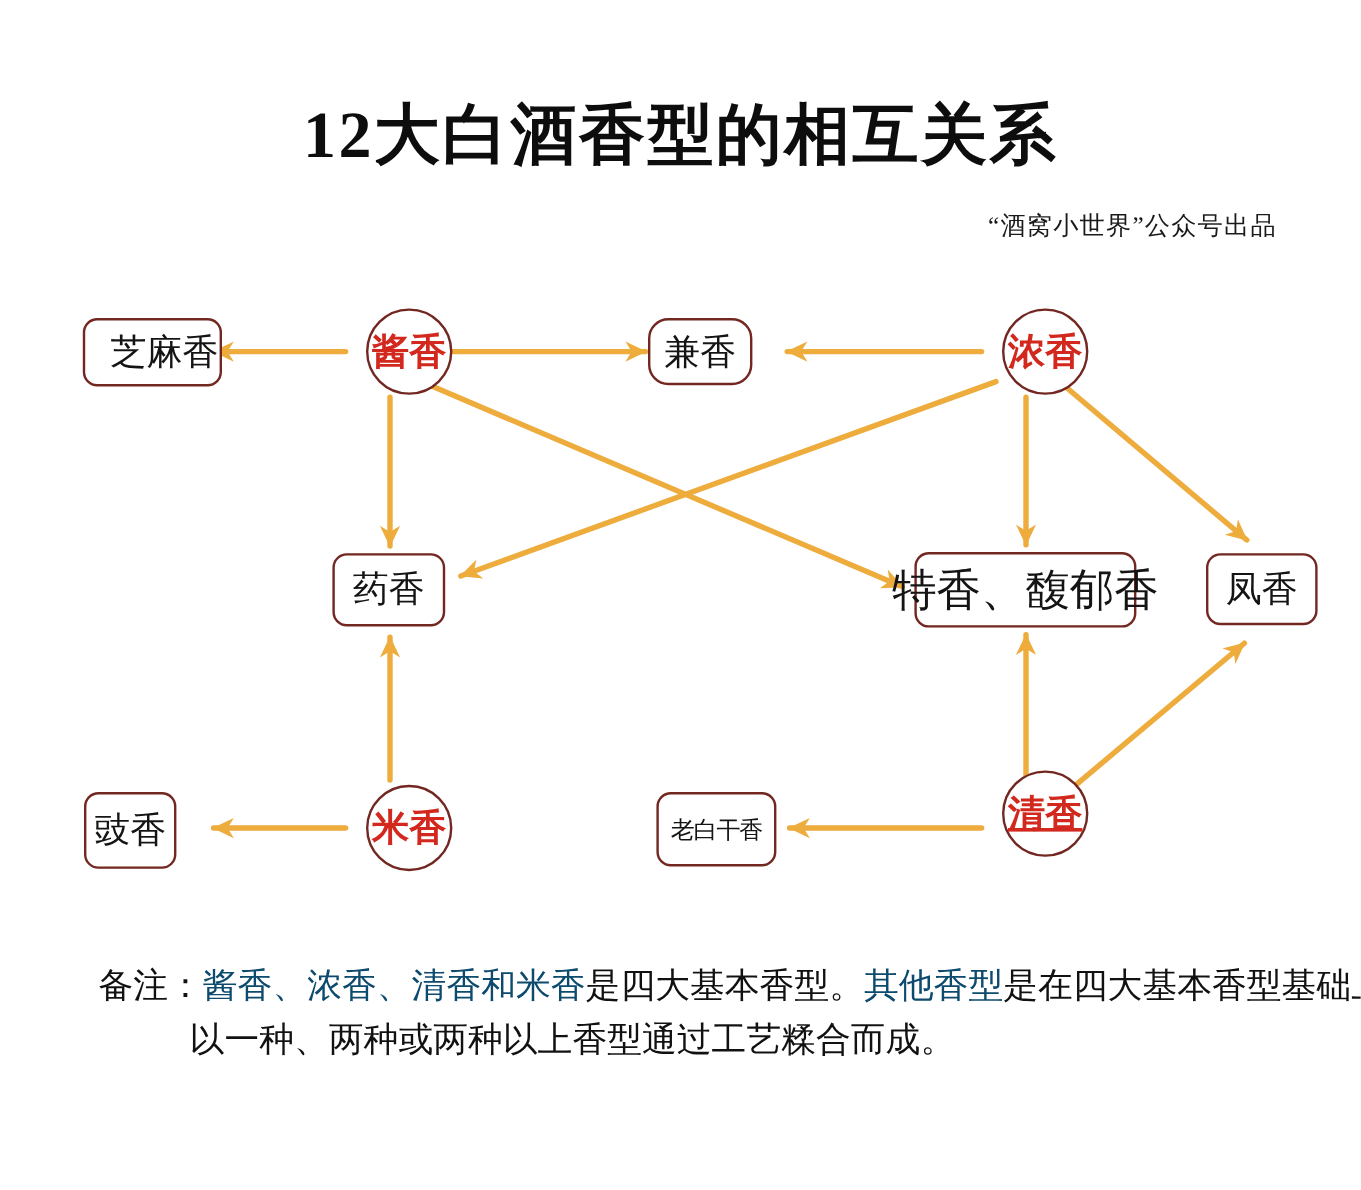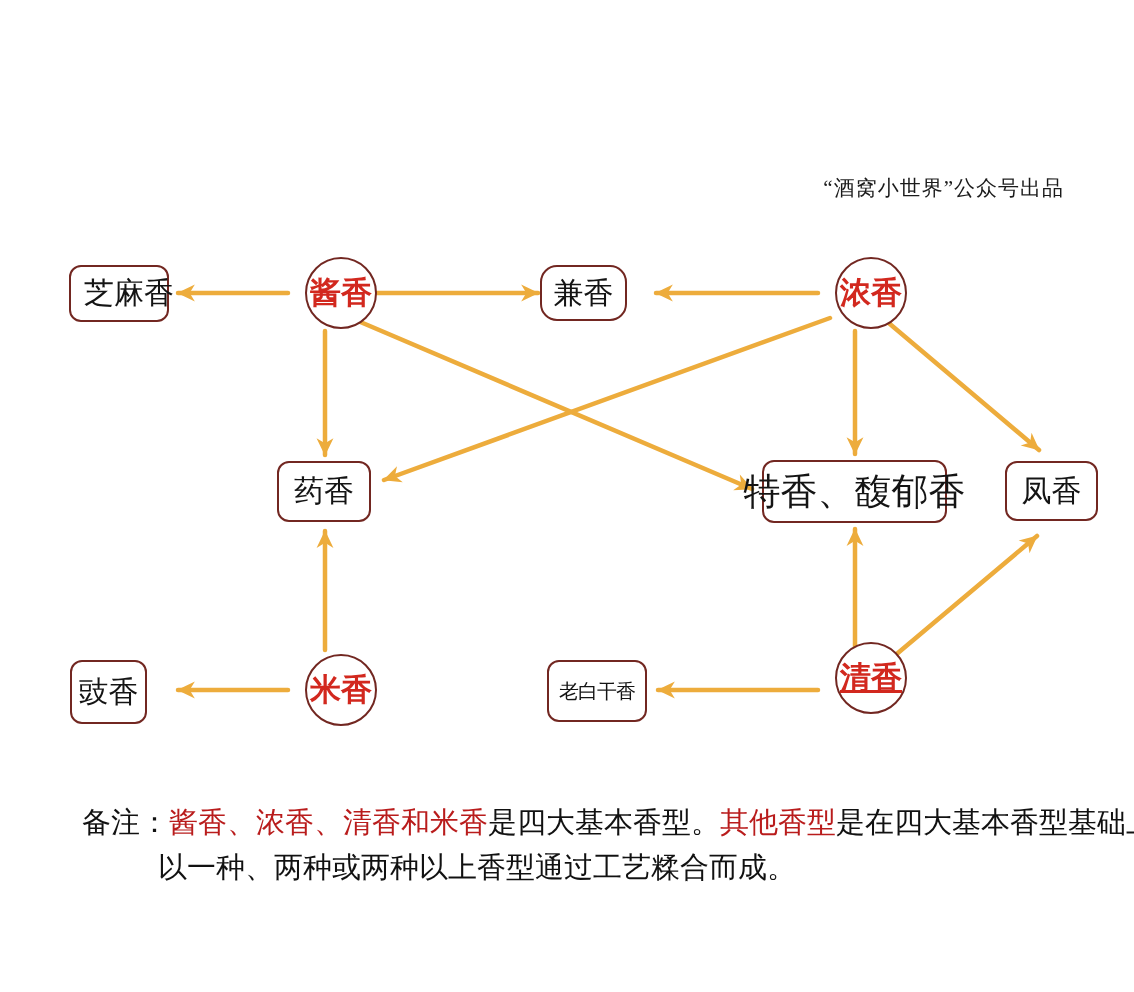--- a/index.html
+++ b/index.html
@@ -63,28 +63,29 @@
   .tight { font-size: 20px; letter-spacing: -1px; }
   .note {
     position: absolute;
     left: 82px;
     top: 800px;
     font-size: 29px;
     line-height: 45px;
     color: #111111;
     white-space: nowrap;
   }
-  .note .red { color: #b91c1c; }
+  .note .red { color: #0c4a6e; }
   .note-line2 { margin-left: 76px; }
 </style>
 </head>
 <body>
 
 <div class="canvas">
 
+  <div class="title">12大白酒香型的相互关系</div>
   <div class="subtitle">“酒窝小世界”公众号出品</div>
 
   <svg class="arrows" viewBox="0 0 1134 992" xmlns="http://www.w3.org/2000/svg">
     <defs>
       <marker id="ah" viewBox="0 0 12 12" refX="10.5" refY="6" markerWidth="4.5" markerHeight="4.5" orient="auto">
         <path d="M0.5,1 L11,6 L0.5,11 L3.6,6 Z" fill="#edac3c"></path>
       </marker>
     </defs>
     <g stroke="#edac3c" stroke-width="4.5" fill="none" stroke-linecap="round">
       <line x1="288" y1="293" x2="178" y2="293" marker-end="url(#ah)"></line>
@@ -96,21 +97,21 @@
       <line x1="855" y1="331" x2="855" y2="454" marker-end="url(#ah)"></line>
       <line x1="884" y1="319" x2="1039" y2="450" marker-end="url(#ah)"></line>
       <line x1="288" y1="690" x2="178" y2="690" marker-end="url(#ah)"></line>
       <line x1="325" y1="650" x2="325" y2="531" marker-end="url(#ah)"></line>
       <line x1="818" y1="690" x2="658" y2="690" marker-end="url(#ah)"></line>
       <line x1="855" y1="650" x2="855" y2="529" marker-end="url(#ah)"></line>
       <line x1="886" y1="663" x2="1037" y2="536" marker-end="url(#ah)"></line>
     </g>
   </svg>
 
-  <div class="node box" style="left:69px;  top:265px; width:100px; height:57px;padding-left:20px;">
+  <div class="node box" style="left:69px;  top:265px; width:116px; height:57px;padding-left:20px;">
     <span>芝麻香</span>
   </div>
 
   <div class="node circle" style="left:289px; top:257px;">
     <span>酱香</span>
   </div>
 
   <div class="node box" style="left:540px; top:265px; width:87px; height:56px;border-radius:17px;">
     <span>兼香</span>
   </div>

